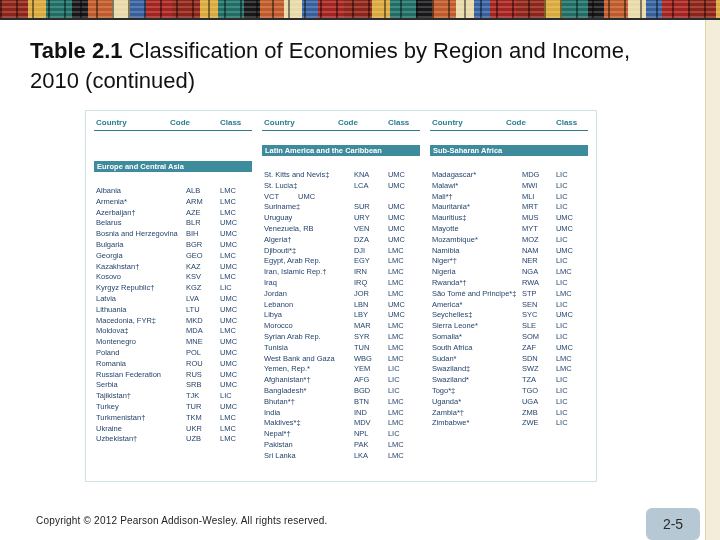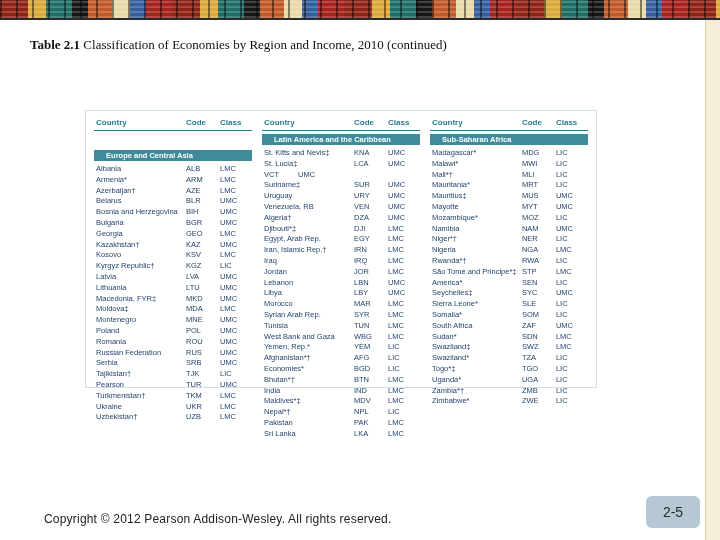--- a/index.html
+++ b/index.html
@@ -19,58 +19,58 @@
         #c05a2a 88px 112px, #e7d9a8 112px 130px, #365f9e 130px 146px, #a4231f 146px 172px);
     border-bottom:2px solid #2b2b2b;
   }
   
   .right-strip{
     position:absolute;top:20px;right:0;width:14px;height:520px;
     background:#f3edd9;border-left:1px solid #ddd3ac;
   }
   .title{
     position:absolute;left:30px;top:36px;width:645px;
-    font-size:13px;line-height:1.35;color:#111111;font-family:Liberation Serif, serif;
+    font-size:22px;line-height:1.35;color:#111111;
   }
   .title .t-bold{font-weight:bold;}
   .table-box{
-    position:absolute;left:85px;top:110px;width:512px;height:278px;
+    position:absolute;left:85px;top:110px;width:512px;height:372px;
     background:#ffffff;border:1px solid #cfe0e8;
-    display:flex;box-sizing:border-box;padding:5px 3px 0 3px;justify-content:center;
+    display:flex;box-sizing:border-box;padding:5px 3px 0 3px;
   }
   .col{width:33.33%;box-sizing:border-box;padding:0 5px;}
   .col-head{
     display:flex;align-items:flex-end;
     font-size:8px;font-weight:bold;color:var(--header_text,#2a7d92);
     border-bottom:1px solid var(--header_text,#2a7d92);
     padding:2px 2px 3px 2px;margin-bottom:2px;
   }
   .col-head .h0{flex:1;}
   .col-head .h1{width:34px;}
-  .col-head .h2{width:30px;}
+  .col-head .h2{width:30px;margin-left:16px;}
   .lead-gap{height:14px;}
   .region-band{
     background:var(--region_band,#3e8b9b);color:#ffffff;
     font-size:7.5px;font-weight:bold;line-height:11px;height:11px;
-    padding:0 12px;margin:3px 0;overflow:hidden;white-space:nowrap;
+    padding:0 3px;margin:14px 0;overflow:hidden;white-space:nowrap;
   }
   .row{
     display:flex;align-items:flex-end;
     font-size:7.5px;line-height:10.8px;color:var(--body_text,#26456e);
     padding:0 2px;
   }
   .c-name{flex:1;}
   .c-code{width:34px;}
   .c-class{width:30px;}
   .footer{
-    position:absolute;left:44px;bottom:14px;
-    font-size:12px;color:#222222;letter-spacing:.2px;
+    position:absolute;left:36px;bottom:14px;
+    font-size:10px;color:#222222;letter-spacing:.2px;
   }
   .page-box{
-    position:absolute;right:20px;bottom:12px;width:54px;height:32px;
+    position:absolute;right:20px;bottom:0;width:54px;height:32px;
     background:var(--page_box,#b5c8d4);border-radius:6px;
     display:flex;align-items:center;justify-content:center;
     font-size:14px;color:#2b2b2b;
   }
 </style>
 </head>
 <body>
 
 <div class="top-band"></div>
 <div class="right-strip"></div>
@@ -182,21 +182,21 @@
         <span class="c-name">Serbia</span>
         <span class="c-code">SRB</span>
         <span class="c-class">UMC</span>
       </div>
       <div class="row">
         <span class="c-name">Tajikistan†</span>
         <span class="c-code">TJK</span>
         <span class="c-class">LIC</span>
       </div>
       <div class="row">
-        <span class="c-name">Pearson</span>
+        <span class="c-name">Turkey</span>
         <span class="c-code">TUR</span>
         <span class="c-class">UMC</span>
       </div>
       <div class="row">
         <span class="c-name">Turkmenistan†</span>
         <span class="c-code">TKM</span>
         <span class="c-class">LMC</span>
       </div>
       <div class="row">
         <span class="c-name">Ukraine</span>
@@ -309,21 +309,21 @@
         <span class="c-name">Yemen, Rep.*</span>
         <span class="c-code">YEM</span>
         <span class="c-class">LIC</span>
       </div>
       <div class="row">
         <span class="c-name">Afghanistan*†</span>
         <span class="c-code">AFG</span>
         <span class="c-class">LIC</span>
       </div>
       <div class="row">
-        <span class="c-name">Economies*</span>
+        <span class="c-name">Bangladesh*</span>
         <span class="c-code">BGD</span>
         <span class="c-class">LIC</span>
       </div>
       <div class="row">
         <span class="c-name">Bhutan*†</span>
         <span class="c-code">BTN</span>
         <span class="c-class">LMC</span>
       </div>
       <div class="row">
         <span class="c-name">India</span>

